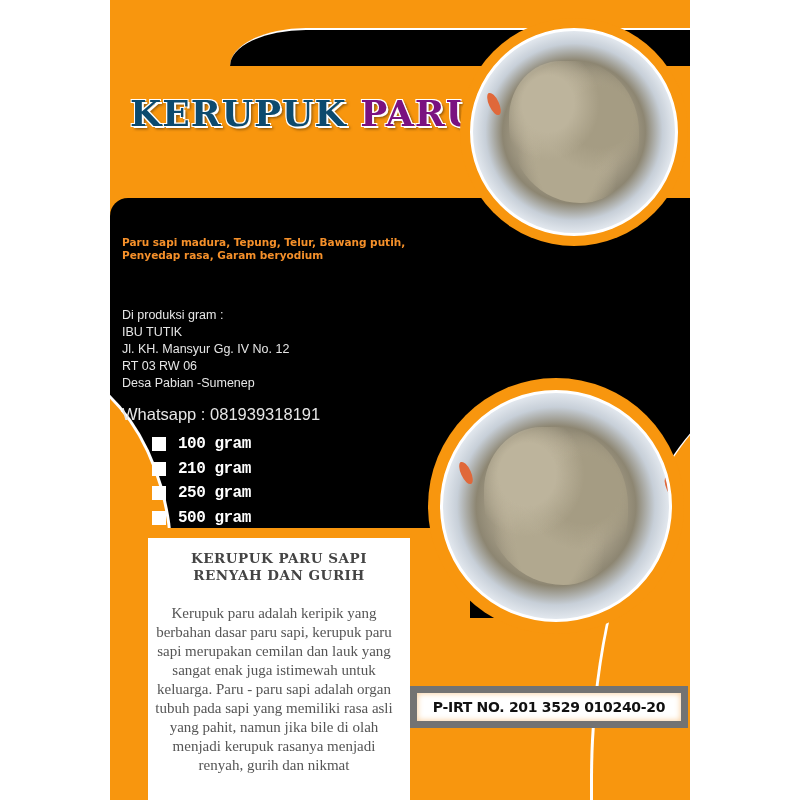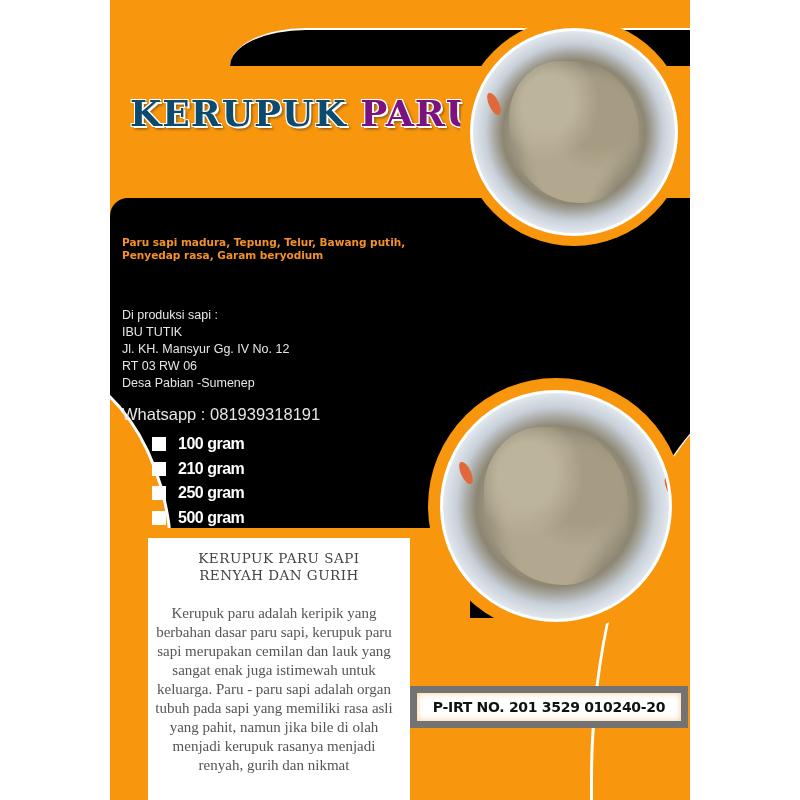--- a/index.html
+++ b/index.html
@@ -31,24 +31,24 @@
     .plate1 .plate-inner { left:10px; top:10px; width:202px; height:202px; }
     .plate2 { left:318px; top:378px; width:256px; height:256px; }
     .plate2 .plate-inner { left:12px; top:12px; width:226px; height:226px; }
     
     .komposisi { position:absolute; left:12px; top:236px; color:#f5902a; font-size:10.5px; line-height:13px; font-weight:bold; }
     .producer { position:absolute; left:12px; top:307px; color:#e6e6e6; font-size:12.5px; line-height:17px; font-family:"Liberation Sans", sans-serif; }
     .whatsapp { position:absolute; left:12px; top:405px; color:#e6e6e6; font-size:16.5px; font-family:"Liberation Sans", sans-serif; }
     .weights { position:absolute; left:42px; top:432px; }
     .weight-item { display:flex; align-items:center; height:24.5px; }
     .checkbox { width:14px; height:14px; background:#fff; margin-right:12px; }
-    .weight-label { color:#fff; font-weight:bold; font-size:16px; font-family:Liberation Sans, sans-serif; letter-spacing:-0.5px; }
+    .weight-label { color:#fff; font-weight:bold; font-size:16px; font-family:Liberation Mono, monospace; letter-spacing:-0.5px; }
     
     .desc-box { position:absolute; left:38px; top:538px; width:262px; height:262px; background:#fff; text-align:center; }
-    .desc-title { margin-top:12px; font-family:"DejaVu Serif", serif; font-size:13.5px; line-height:17px; color:#444; letter-spacing:0.5px; }
+    .desc-title { margin-top:12px; font-family:"DejaVu Serif", serif; font-size:13.5px; line-height:17px; color:#444; letter-spacing:0.5px;font-weight:bold; }
     .desc-body { margin:20px 16px 0 6px; font-family:"Liberation Serif", serif; font-size:15px; line-height:19px; color:#555; }
     
     .pirt { position:absolute; left:300px; top:686px; width:278px; height:42px; background:#fff; border:7px solid #737373; display:flex; align-items:center; justify-content:center; font-family:"DejaVu Sans", sans-serif; font-weight:bold; font-size:14px; color:#111; letter-spacing:-0.3px; box-sizing:border-box; box-shadow: inset 0 0 6px #f8c890; }
   </style>
 </head>
 <body>
 
 <div class="poster">
   <div class="black-mid"></div>
   <div class="black-left-curve"></div>
@@ -65,21 +65,21 @@
   <div class="plate plate1">
     <div class="plate-inner"></div>
   </div>
 
   <div class="komposisi">
     <div>Paru sapi madura, Tepung, Telur, Bawang putih,</div>
     <div>Penyedap rasa, Garam beryodium</div>
   </div>
 
   <div class="producer">
-    <div>Di produksi sapi :</div>
+    <div>Di produksi gram :</div>
     <div>IBU TUTIK</div>
     <div>Jl. KH. Mansyur Gg. IV No. 12</div>
     <div>RT 03 RW 06</div>
     <div>Desa Pabian -Sumenep</div>
   </div>
 
   <div class="whatsapp">Whatsapp : 081939318191</div>
 
   <div class="weights">
     <div class="weight-item">

